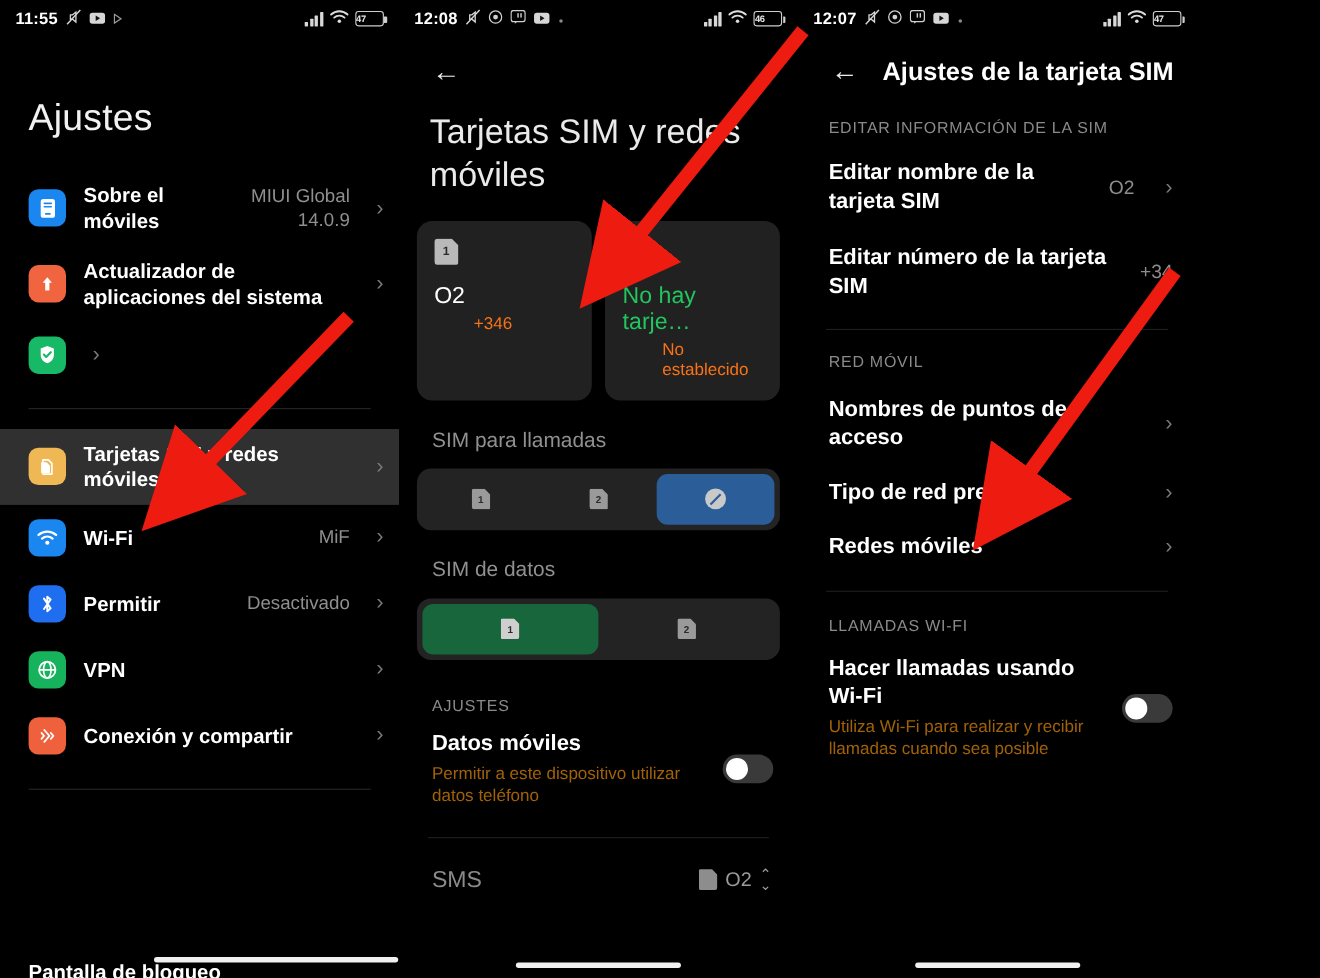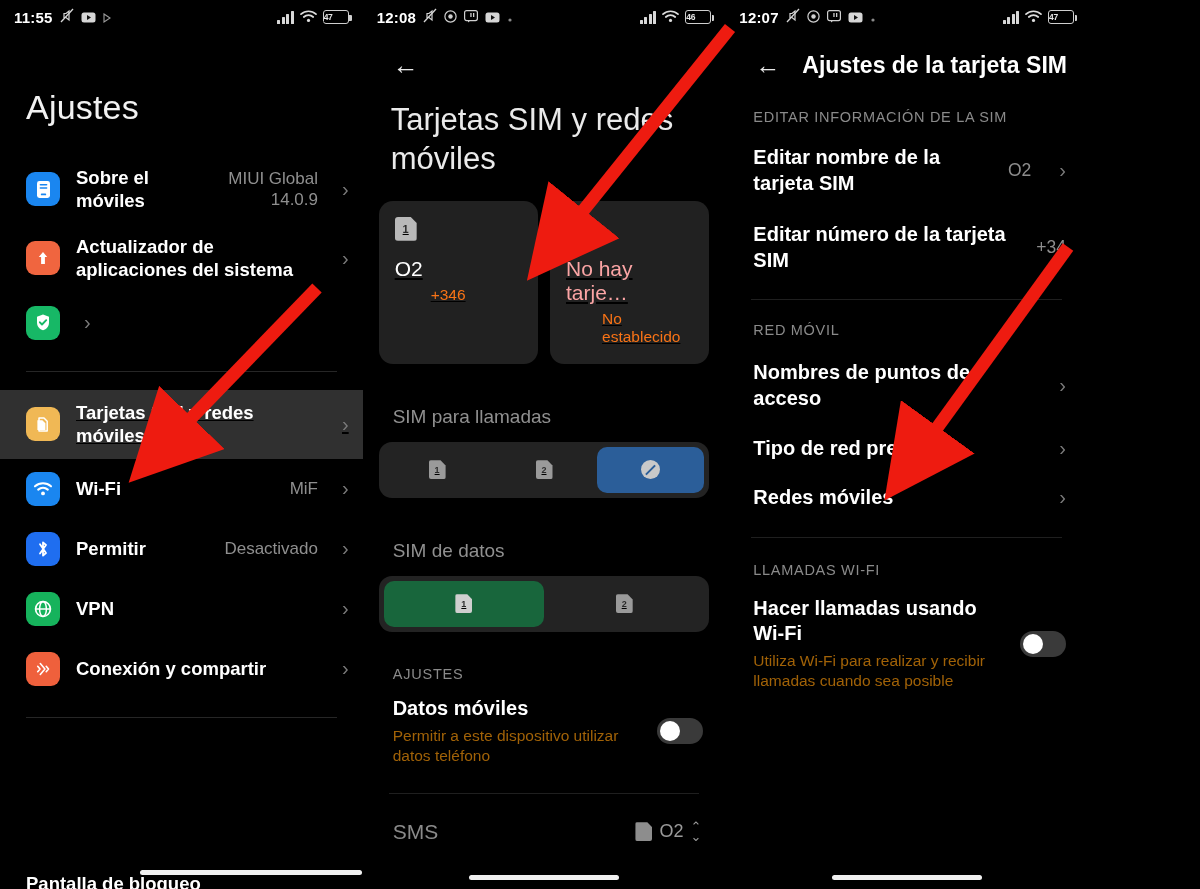--- a/index.html
+++ b/index.html
@@ -2,21 +2,21 @@
 <html><head>
 <meta charset="utf-8">
 <style>
   * { box-sizing: border-box; margin: 0; padding: 0; }
   html, body {
     width: 1200px; height: 889px;
     background: #000;
     font-family: "Liberation Sans", sans-serif;
     overflow: hidden;
   }
-  .screens { display: flex; width: 1088px; height: 889px; position: relative; text-decoration: underline; }
+  .screens { display: flex; width: 1088px; height: 889px; position: relative; }
   .panel { width: 400px; height: 889px; background: #000; position: relative; overflow: hidden; }
 
   
   .statusbar {
     height: 34px; display: flex; align-items: center;
     padding: 0 14px; color: #fff; font-size: 15px; font-weight: 600;
   }
   .sb-time { letter-spacing: 0.2px; margin-right: 7px; }
   .sb-left { display: flex; align-items: center; gap: 7px; }
   .sb-spacer { flex: 1; }
@@ -60,23 +60,23 @@
   .sim-card {
     flex: 1; background: #212121; border-radius: 14px; padding: 16px 14px 18px 16px; min-height: 112px;
   }
   .sim-chip {
     width: 22px; height: 24px; background: #b9b9b9; color: #2a2a2a;
     border-radius: 3px; font-size: 11px; font-weight: 700;
     display:flex;align-items:center;justify-content:center;
     clip-path: polygon(0 0, 72% 0, 100% 26%, 100% 100%, 0 100%);
   }
   .sim-name { font-size: 21px; color: #fff; margin-top: 16px; font-weight: 400;}
-  .sim-name.dim { color: #fca5a5; }
+  .sim-name.dim { color: #22c55e; }
   .sim-sub { font-size: 15.5px; color: #f97316; margin-top: 5px; margin-left: 36px; }
-  .sec-head { font-size: 19px; color: #909090; padding: 42px 0 0 30px; }
+  .sec-head { font-size: 19px; color: #909090; padding: 26px 0 0 30px; }
   .seg {
     display: flex; background: #232323; border-radius: 13px; margin: 14px 16px 0 16px;
     padding: 5px; height: 56px;
   }
   .seg-item {
     flex: 1; display: flex; align-items: center; justify-content: center;
     border-radius: 10px;
   }
   .seg-item.on-blue { background: #2b5e99; }
   .seg-item.on-green { background: #18663c; }

